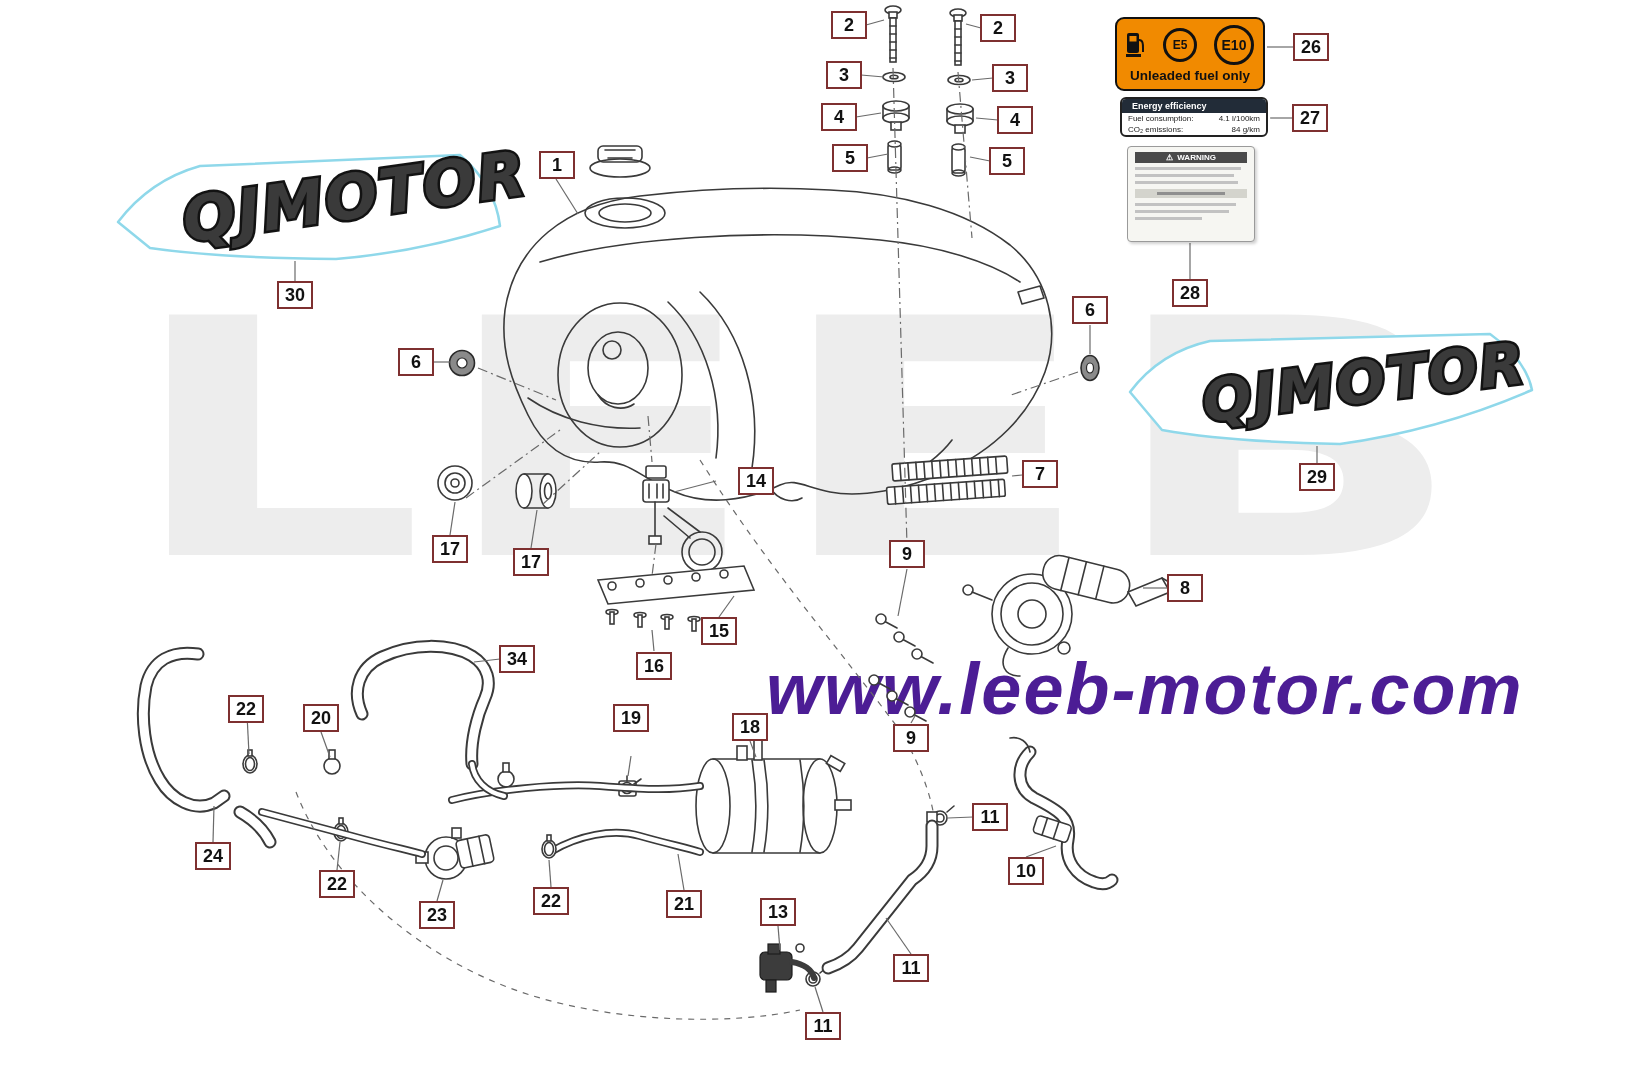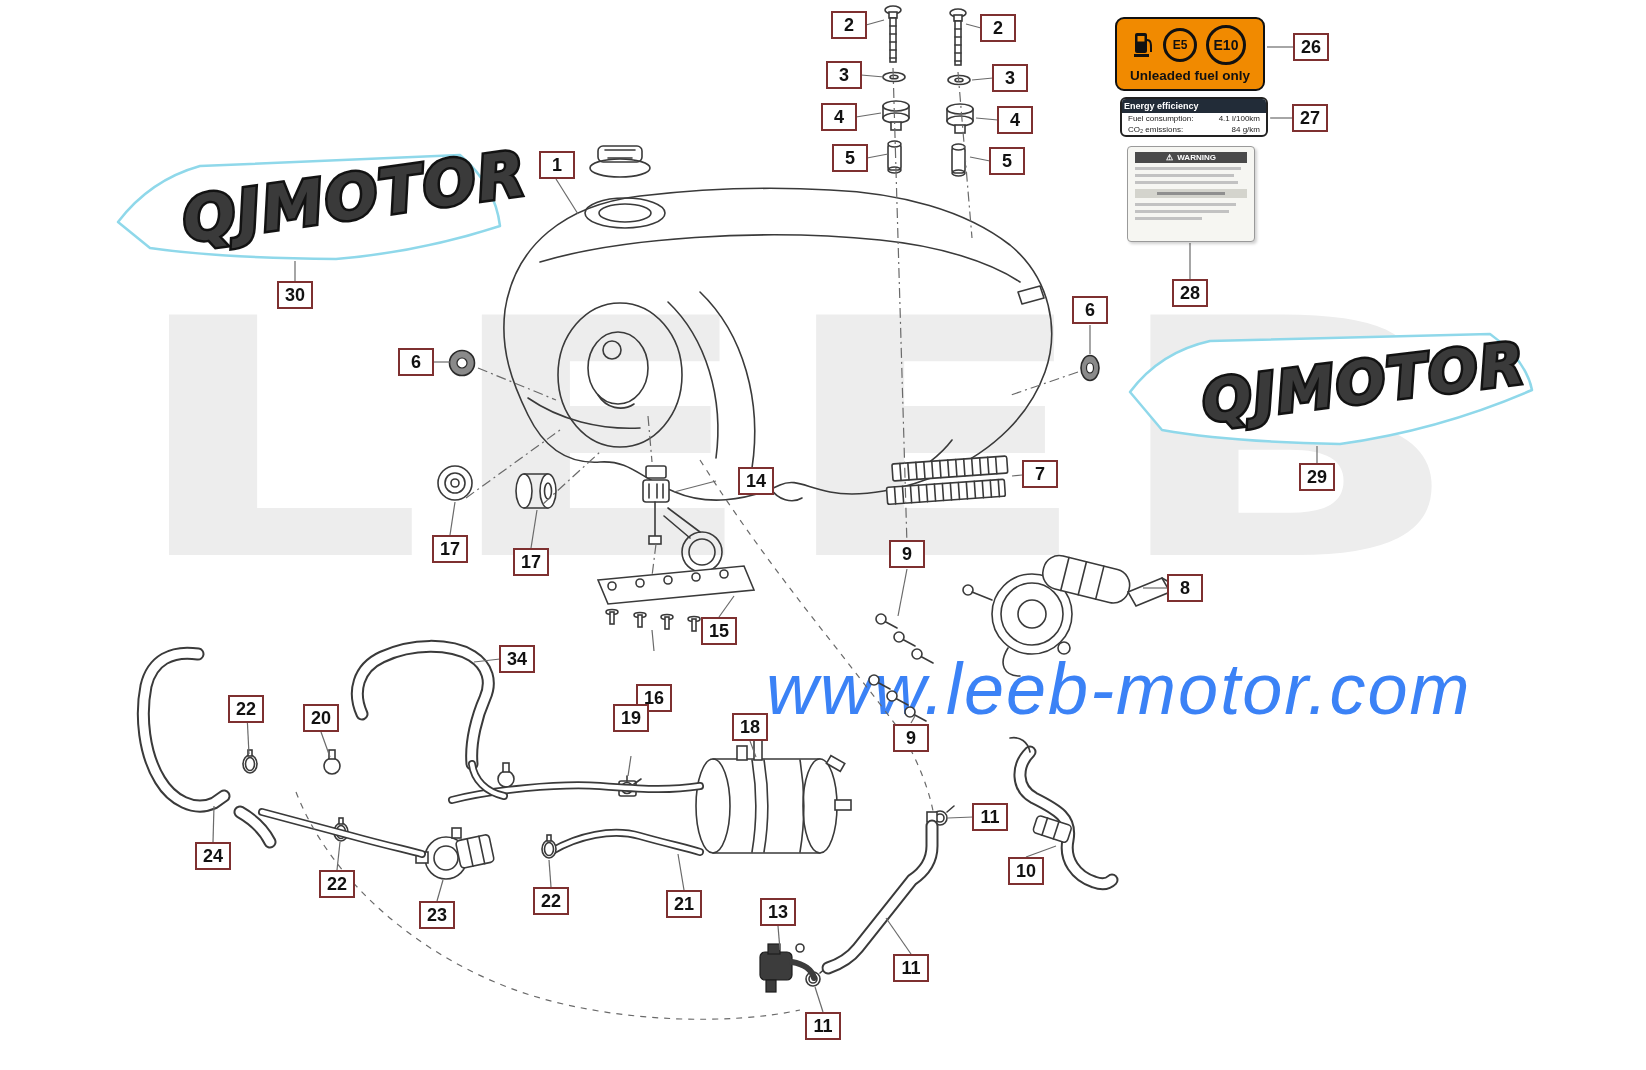--- a/index.html
+++ b/index.html
@@ -3,21 +3,21 @@
 <meta charset="utf-8">
 <style>
   html,body{margin:0;padding:0;background:#fff;}
   .stage{position:relative;width:1646px;height:1070px;background:#ffffff;overflow:hidden;
          font-family:"Liberation Sans",sans-serif;}
   
   .wm-brand{position:absolute;left:126px;top:276px;z-index:0;font-family:"DejaVu Sans",sans-serif;
             font-weight:bold;font-size:330px;line-height:1;color:#ededed;letter-spacing:10px;
             transform:scaleX(1.42);transform-origin:left center;white-space:nowrap;}
   .wm-url{position:absolute;left:766px;top:648px;z-index:0;font-size:72px;font-style:italic;
-          color:#3b82f6;letter-spacing:2px;white-space:nowrap;}
+          color:#4c1d95;letter-spacing:2px;white-space:nowrap;font-weight:bold;}
   
   .art{position:absolute;left:0;top:0;z-index:1;}
   .ln{fill:none;stroke:#3a3a3a;stroke-width:1.6;stroke-linecap:round;stroke-linejoin:round;}
   .lnw{fill:#ffffff;stroke:#3a3a3a;stroke-width:1.6;}
   .lead{fill:none;stroke:#6a6a6a;stroke-width:1.2;}
   .dd{stroke-dasharray:10 4 2 4;}
   .dash{stroke-dasharray:6 6;}
   .tube-o{fill:none;stroke:#3a3a3a;stroke-width:13;stroke-linecap:round;}
   .tube-i{fill:none;stroke:#ffffff;stroke-width:9;stroke-linecap:round;}
   .hose-o{fill:none;stroke:#3a3a3a;stroke-width:8;stroke-linecap:round;}
@@ -28,29 +28,29 @@
               fill:#3a3a3a;stroke:#121212;stroke-width:5;paint-order:stroke;letter-spacing:2px;}
   
   .co{position:absolute;z-index:3;transform:translate(-50%,-50%);min-width:22px;height:24px;
       padding:0 5px;background:#fff;border:2px solid #7e3030;color:#111;
       display:flex;align-items:center;justify-content:center;
       font:bold 18px "Liberation Sans",sans-serif;}
   
   .lbl{position:absolute;z-index:2;box-sizing:border-box;}
   .fuel-lbl{left:1115px;top:17px;width:150px;height:74px;background:#f18a00;border:2px solid #111;
             border-radius:9px;display:flex;flex-direction:column;align-items:center;justify-content:center;gap:3px;}
-  .fuel-row{display:flex;align-items:center;gap:9px;}
+  .fuel-row{display:flex;align-items:center;gap:17px;}
   .fuel-circle{border:3px solid #111;border-radius:50%;display:flex;align-items:center;justify-content:center;
                font-weight:bold;color:#111;background:#f18a00;}
   .c-e5{width:28px;height:28px;font-size:12px;}
   .c-e10{width:34px;height:34px;font-size:14px;}
   .fuel-caption{font-weight:bold;font-size:13.5px;color:#111;}
   .energy-lbl{left:1120px;top:97px;width:148px;height:40px;background:#fff;border:2px solid #222;
               border-radius:6px;overflow:hidden;}
-  .energy-head{background:#222c38;color:#fff;font-weight:bold;font-size:9px;padding:2px 2px;}
+  .energy-head{background:#222c38;color:#fff;font-weight:bold;font-size:9px;padding:2px 10px;}
   .energy-row{display:flex;justify-content:space-between;font-size:8px;color:#222;padding:1px 6px;}
   .warn-lbl{left:1127px;top:146px;width:128px;height:96px;background:#f6f6f2;border:1.5px solid #9a9a9a;
             border-radius:4px;box-shadow:2px 2px 3px rgba(0,0,0,.18);padding:5px 7px;}
   .warn-head{display:flex;align-items:center;justify-content:center;gap:4px;background:#4a4a4a;color:#fff;
              font-weight:bold;font-size:8px;padding:1px 2px;}
   .warn-bar{height:3px;background:#c2c2c2;margin:4px 0;}
   .warn-band{height:9px;background:#d4d4cd;margin:5px 0;display:flex;align-items:center;justify-content:center;}
   .warn-band-inner{width:60%;height:3px;background:#8f8f8f;}
 </style>
 </head>
@@ -469,21 +469,21 @@
   <div class="co" style="left:416px;top:362px">6</div>
   <div class="co" style="left:1090px;top:310px">6</div>
   <div class="co" style="left:1317px;top:477px">29</div>
   <div class="co" style="left:1040px;top:474px">7</div>
   <div class="co" style="left:756px;top:481px">14</div>
   <div class="co" style="left:450px;top:549px">17</div>
   <div class="co" style="left:531px;top:562px">17</div>
   <div class="co" style="left:907px;top:554px">9</div>
   <div class="co" style="left:1185px;top:588px">8</div>
   <div class="co" style="left:719px;top:631px">15</div>
-  <div class="co" style="left:654px;top:698px">16</div>
+  <div class="co" style="left:654px;top:666px">16</div>
   <div class="co" style="left:517px;top:659px">34</div>
   <div class="co" style="left:246px;top:709px">22</div>
   <div class="co" style="left:321px;top:718px">20</div>
   <div class="co" style="left:631px;top:718px">19</div>
   <div class="co" style="left:750px;top:727px">18</div>
   <div class="co" style="left:911px;top:738px">9</div>
   <div class="co" style="left:990px;top:817px">11</div>
   <div class="co" style="left:213px;top:856px">24</div>
   <div class="co" style="left:1026px;top:871px">10</div>
   <div class="co" style="left:337px;top:884px">22</div>

